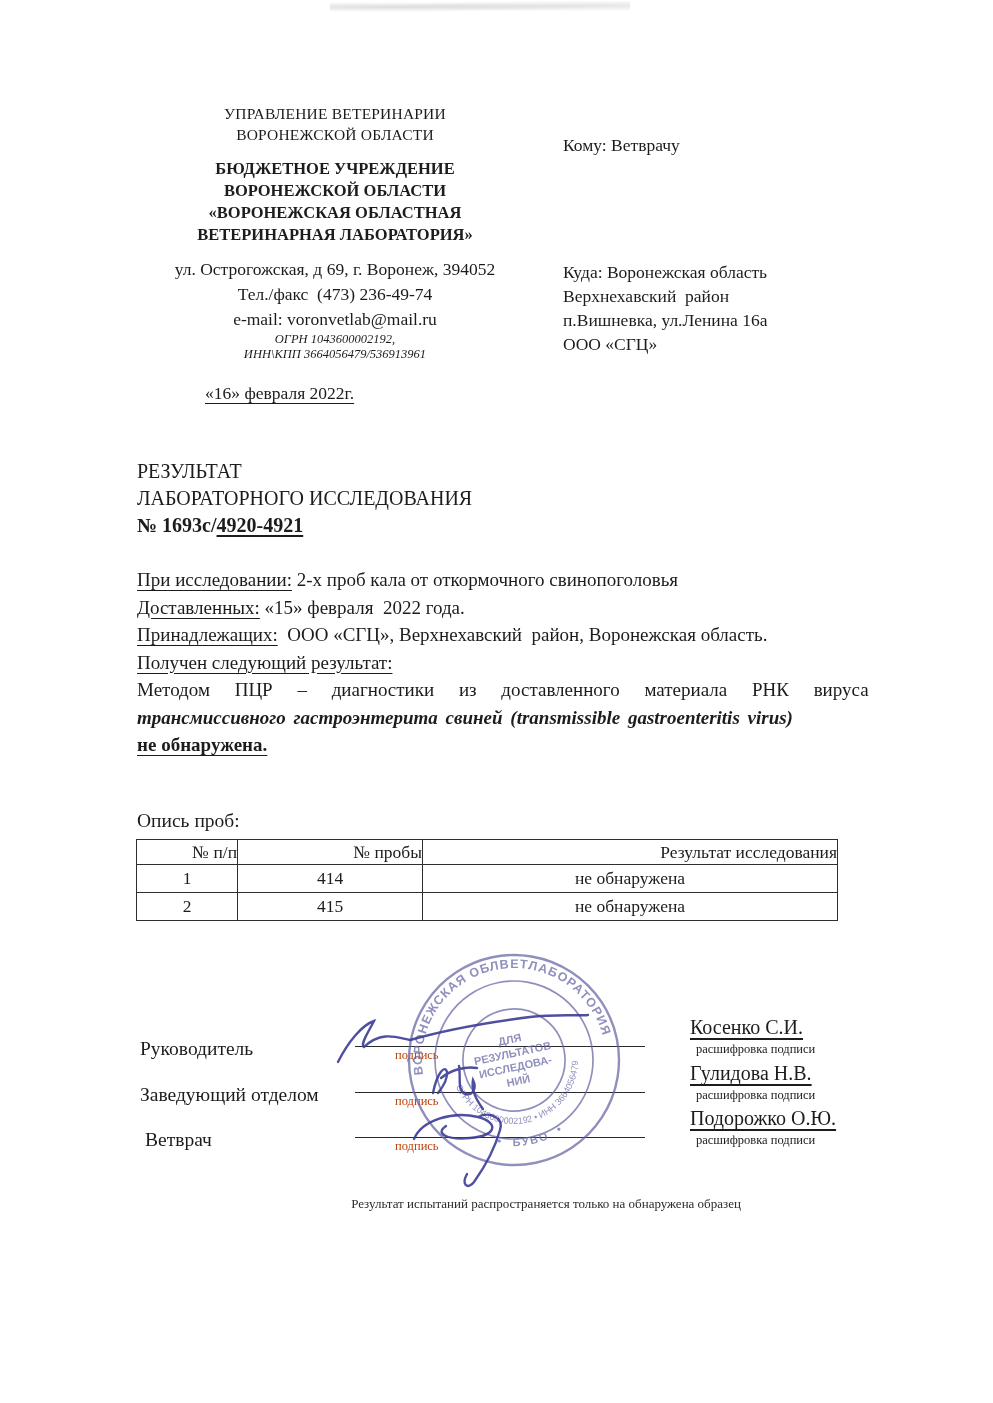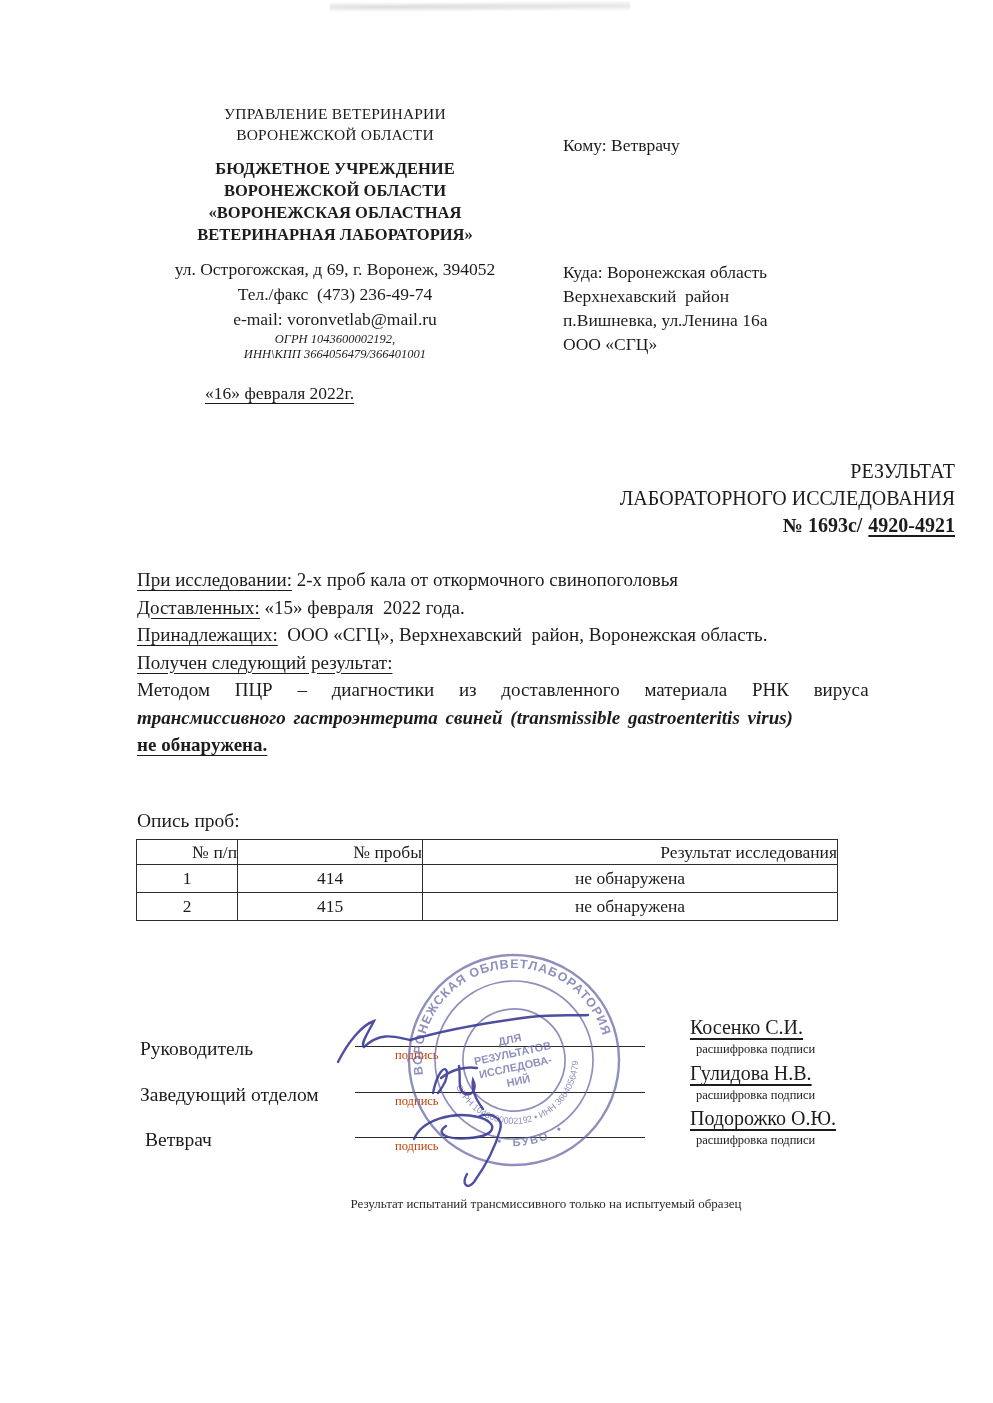--- a/index.html
+++ b/index.html
@@ -23,24 +23,24 @@
   .lh-authority{font-size:15.5px;line-height:21px;letter-spacing:.2px;}
   .lh-org{margin-top:13px;font-size:16.5px;line-height:22px;font-weight:bold;}
   .lh-addr{margin-top:11px;font-size:17.5px;line-height:25px;}
   .lh-reg{font-size:12.5px;line-height:15px;font-style:italic;}
   .lh-date{position:absolute;left:205px;top:383px;font-size:17.5px;
            text-decoration:underline;text-underline-offset:4px;}
   .lh-right{position:absolute;left:563px;top:133px;width:330px;font-size:17.5px;line-height:24px;}
   .lh-to{margin-bottom:0;}
   .lh-where{position:absolute;left:0;top:127px;width:330px;}
   
-  .title{position:absolute;left:137px;top:458px;width:818px;text-align:right;
+  .title{position:absolute;left:137px;top:458px;width:818px;text-align:left;
          font-size:20px;line-height:27px;}
   .title .num{font-weight:bold;}
-  .title .num u{text-decoration:underline;text-underline-offset:3px;margin-left:6px;}
+  .title .num u{text-decoration:underline;text-underline-offset:3px;}
   
   .body-block{position:absolute;left:137px;top:566px;width:820px;font-size:19px;line-height:27.5px;}
   .lbl{text-decoration:underline;text-underline-offset:4px;}
   .line-justified{word-spacing:20px;}
   .line-ital{font-weight:bold;font-style:italic;word-spacing:3px;}
   .line-notfound{font-weight:bold;text-decoration:underline;text-underline-offset:4px;}
   
   .samples-caption{position:absolute;left:137px;top:810px;font-size:19.5px;}
   .samples-table{position:absolute;left:136px;top:839px;border-collapse:collapse;font-size:17.5px;}
   .samples-table th,.samples-table td{
@@ -83,21 +83,21 @@
       <div data-bind="letterhead.org_line1">БЮДЖЕТНОЕ УЧРЕЖДЕНИЕ</div>
       <div data-bind="letterhead.org_line2">ВОРОНЕЖСКОЙ ОБЛАСТИ</div>
       <div data-bind="letterhead.org_line3">«ВОРОНЕЖСКАЯ ОБЛАСТНАЯ</div>
       <div data-bind="letterhead.org_line4">ВЕТЕРИНАРНАЯ ЛАБОРАТОРИЯ»</div>
     </div>
     <div class="lh-addr">
       <div data-bind="letterhead.address">ул. Острогожская, д 69, г. Воронеж, 394052</div>
       <div data-bind="letterhead.phone">Тел./факс  (473) 236-49-74</div>
       <div data-bind="letterhead.email">e-mail: voronvetlab@mail.ru</div>
       <div class="lh-reg" data-bind="letterhead.ogrn">ОГРН 1043600002192,</div>
-      <div class="lh-reg" data-bind="letterhead.inn_kpp">ИНН\КПП 3664056479/366401001</div>
+      <div class="lh-reg" data-bind="letterhead.inn_kpp">ИНН\КПП 3664056479/536913961</div>
     </div>
   </div>
 
   <div class="lh-date" data-bind="letterhead.date">«16» февраля 2022г.</div>
 
   <div class="lh-right">
     <div class="lh-to" data-bind="letterhead.to">Кому: Ветврачу</div>
     <div class="lh-where">
       <div data-bind="letterhead.where.0">Куда: Воронежская область</div>
       <div data-bind="letterhead.where.1">Верхнехавский  район</div>
@@ -198,15 +198,15 @@
   </svg>
 
   <svg class="autographs" viewBox="0 0 340 200">
     <g fill="none" stroke="#3c3c96" stroke-width="2.4" stroke-linecap="round" opacity=".9">
       <path d="M8,62 C18,42 32,25 44,21 C38,33 30,44 34,47 C52,30 68,38 80,40 C115,30 160,22 200,17 C225,14 245,16 258,15"></path>
       <path d="M103,93 C107,73 115,64 117,72 C118,80 112,88 108,93 M111,78 C121,70 135,66 147,68 M129,66 C131,78 127,90 135,94 C143,96 147,88 143,80 C141,90 147,101 153,109"></path>
       <path d="M84,139 C92,120 122,111 148,117 C170,123 166,136 140,138 C118,140 104,134 116,126 M148,117 C160,111 174,118 170,130 C165,148 154,168 144,182 C138,190 131,185 137,174"></path>
     </g>
   </svg>
 
-  <div class="footer" data-bind="footer.note">Результат испытаний трансмиссивного только на испытуемый образец</div>
+  <div class="footer" data-bind="footer.note">Результат испытаний распространяется только на обнаружена образец</div>
 
 </div>
 
 </body></html>

